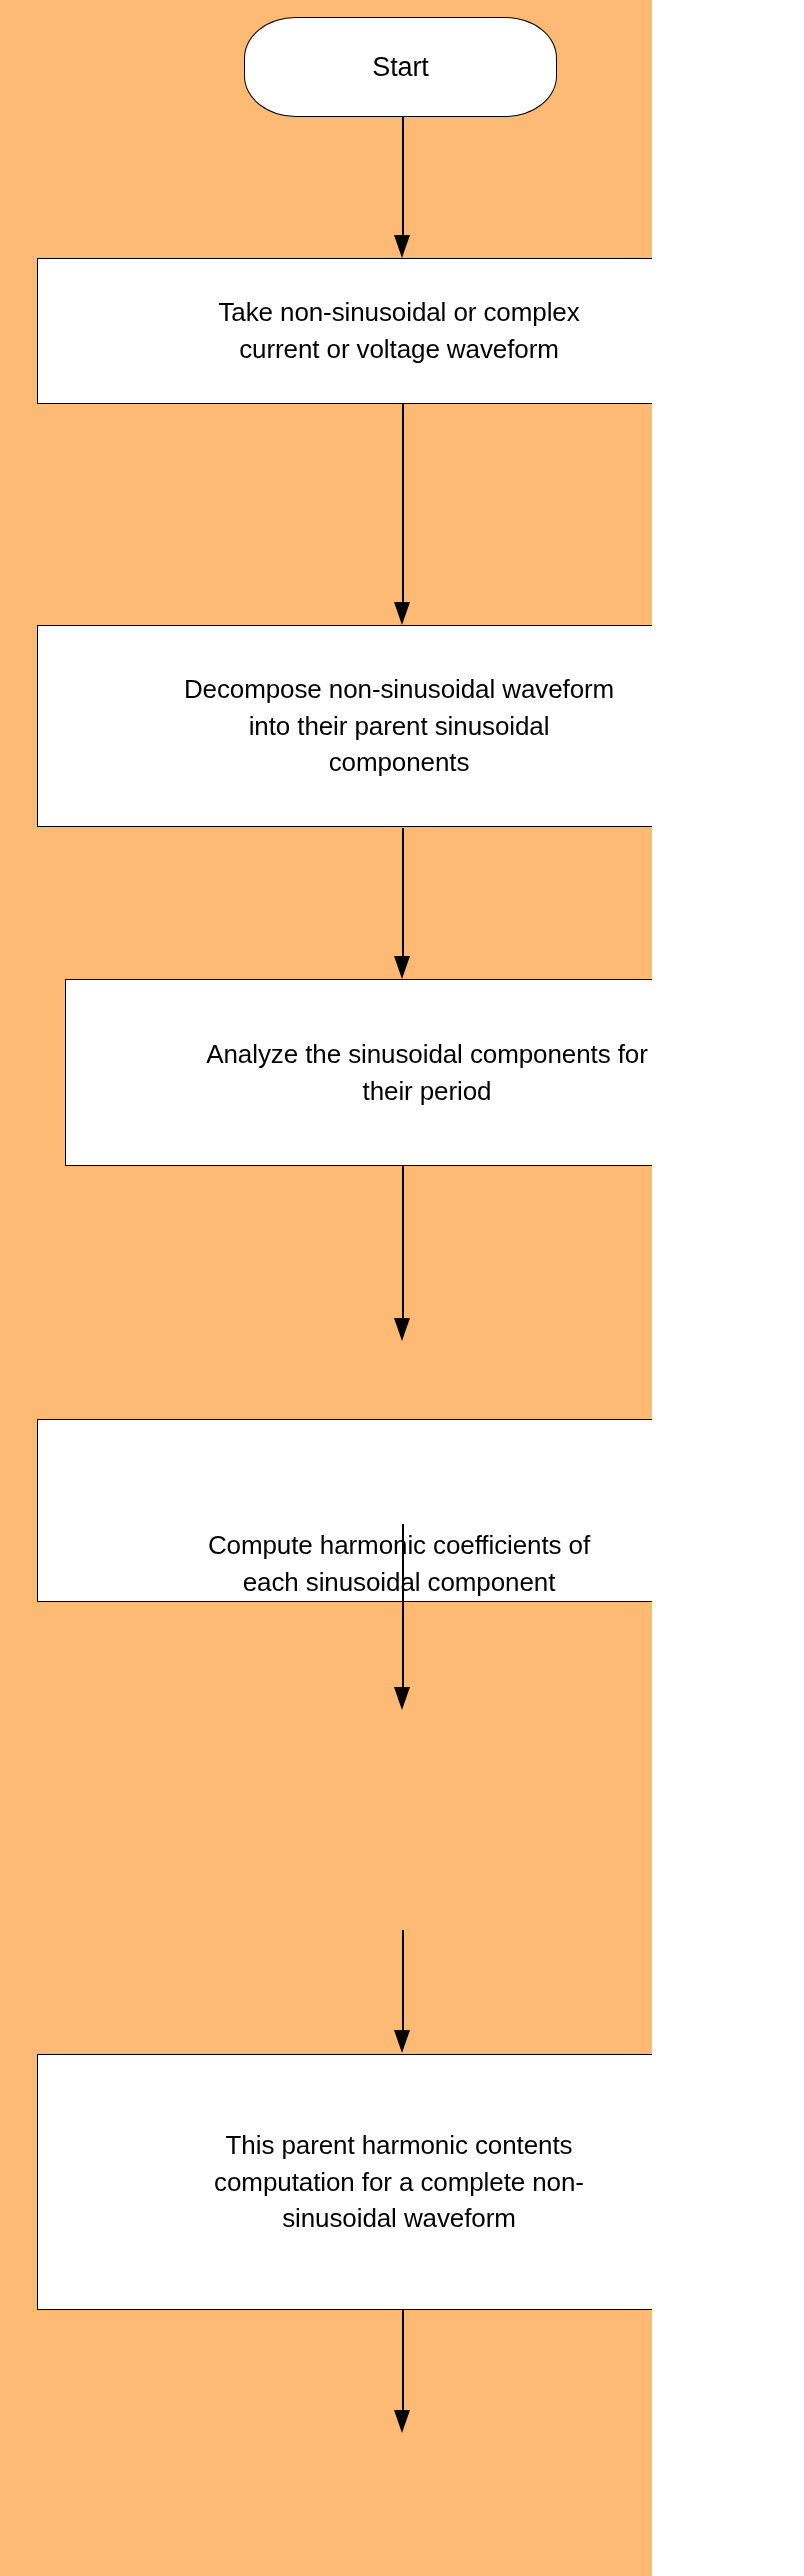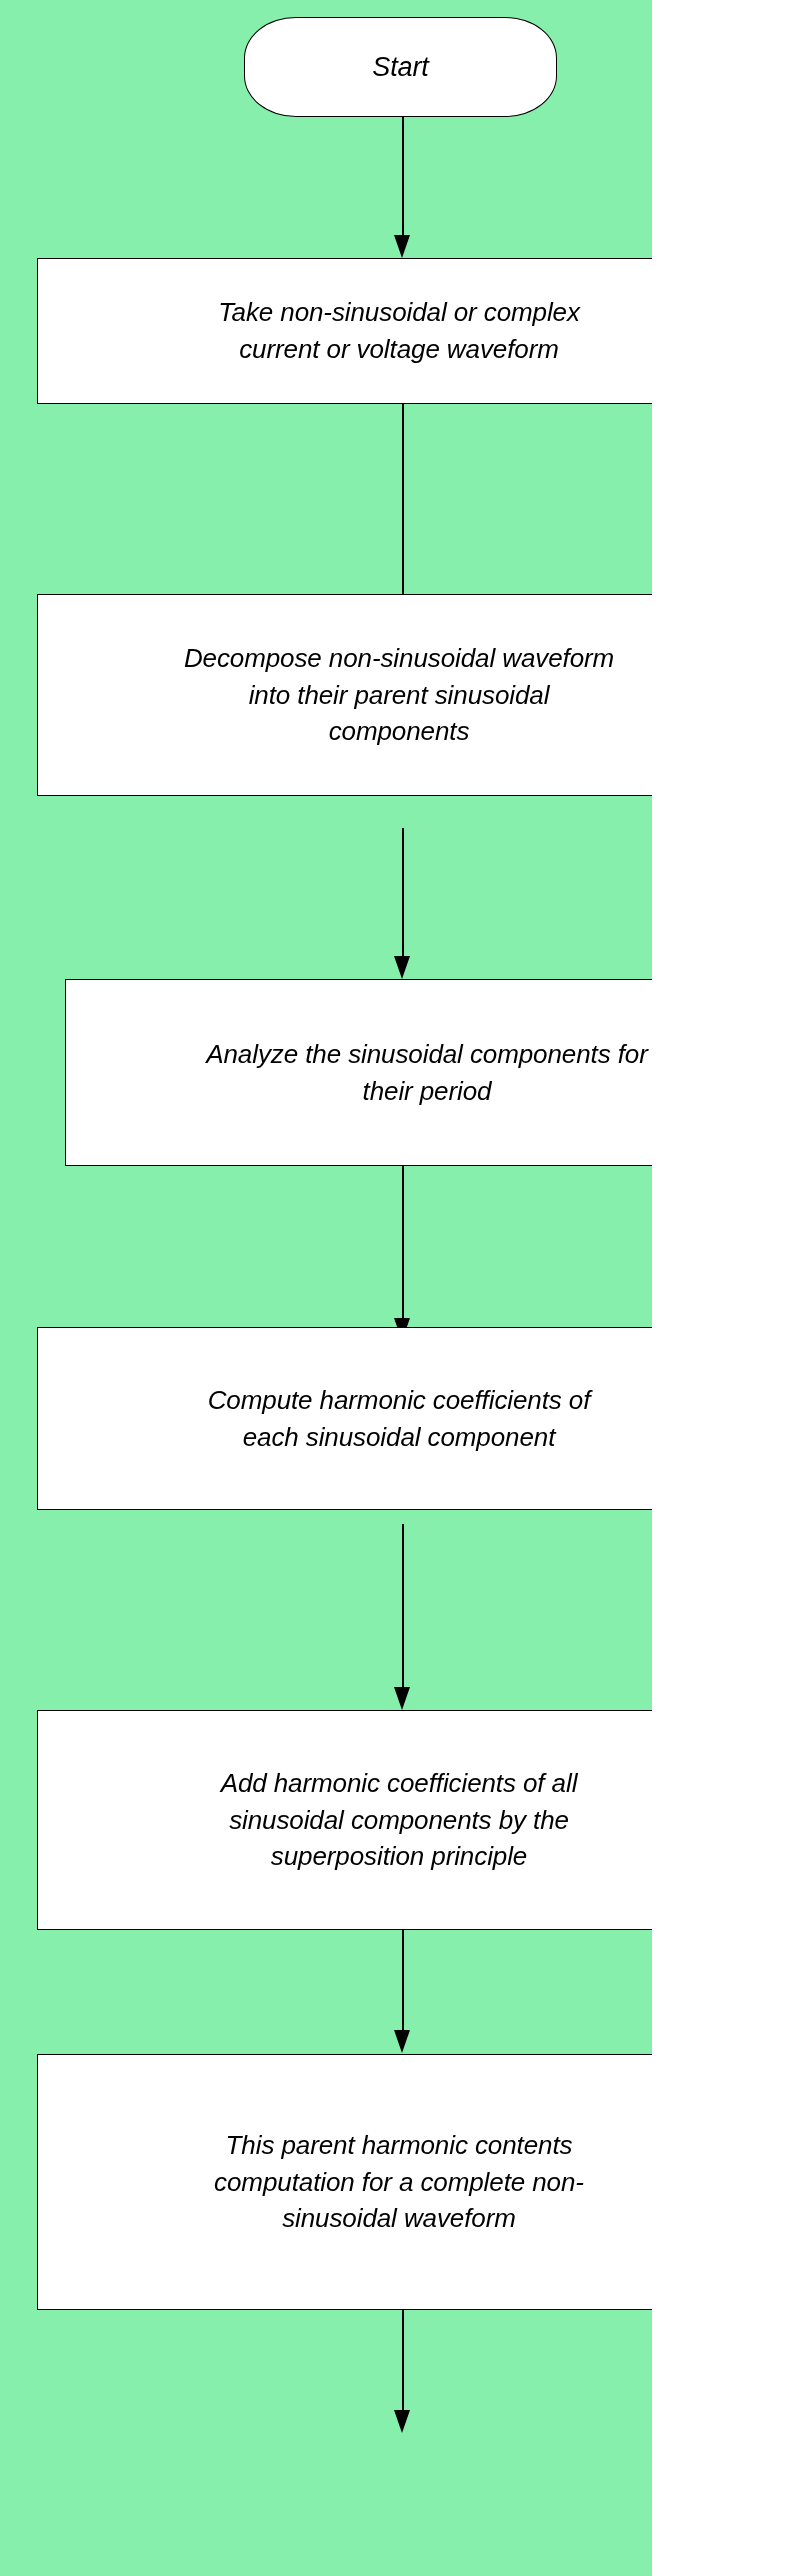--- a/index.html
+++ b/index.html
@@ -9,23 +9,22 @@
     background: #ffffff;
   }
   body {
     font-family: "Liberation Sans", "DejaVu Sans", sans-serif;
     color: #000000;
   }
   #flowchart-canvas {
     position: relative;
     width: 652px;
     height: 2576px;
-    background: #86efac;
+    background: #fdba74;
     overflow: hidden;
-    font-style: italic;
   }
 
   
   .node-text {
     font-family: "Liberation Sans", "DejaVu Sans", sans-serif;
     font-size: 26px;
     line-height: 1.42;
     font-weight: 400;
     color: #000000;
     text-align: center;
@@ -101,56 +100,51 @@
   <div class="process" style="left:37px; top:258px; width:724px; height:146px;">
     <span class="node-text">Take non-sinusoidal or complex
 current or voltage waveform</span>
   </div>
 
   <div class="connector" style="left:403px; top:404px; height:221px;">
     <div class="shaft" style="height:198px;"></div>
     <div class="head" style="top:198px;"></div>
   </div>
 
-  <div class="process" style="left:37px; top:594px; width:724px; height:202px;">
+  <div class="process" style="left:37px; top:625px; width:724px; height:202px;">
     <span class="node-text">Decompose non-sinusoidal waveform
 into their parent sinusoidal
 components</span>
   </div>
 
   <div class="connector" style="left:403px; top:828px; height:151px;">
     <div class="shaft" style="height:128px;"></div>
     <div class="head" style="top:128px;"></div>
   </div>
 
   <div class="process" style="left:37px; top:979px; width:724px; height:187px;margin-left:28px;">
     <span class="node-text">Analyze the sinusoidal components for
 their period</span>
   </div>
 
   <div class="connector" style="left:403px; top:1166px; height:175px;">
     <div class="shaft" style="height:152px;"></div>
     <div class="head" style="top:152px;"></div>
   </div>
 
-  <div class="process" style="left:37px; top:1327px; width:724px; height:183px;">
+  <div class="process" style="left:37px; top:1419px; width:724px; height:183px;align-items:flex-end;">
     <span class="node-text">Compute harmonic coefficients of
 each sinusoidal component</span>
   </div>
 
   <div class="connector" style="left:403px; top:1524px; height:186px;">
     <div class="shaft" style="height:163px;"></div>
     <div class="head" style="top:163px;"></div>
   </div>
 
-  <div class="process" style="left:37px; top:1710px; width:724px; height:220px;">
-    <span class="node-text">Add harmonic coefficients of all
-sinusoidal components by the
-superposition principle</span>
-  </div>
 
   <div class="connector" style="left:403px; top:1930px; height:124px;">
     <div class="shaft" style="height:100px;"></div>
     <div class="head" style="top:100px;"></div>
   </div>
 
   <div class="process" style="left:37px; top:2054px; width:724px; height:256px;">
     <span class="node-text">This parent harmonic contents
 computation for a complete non-
 sinusoidal waveform</span>

